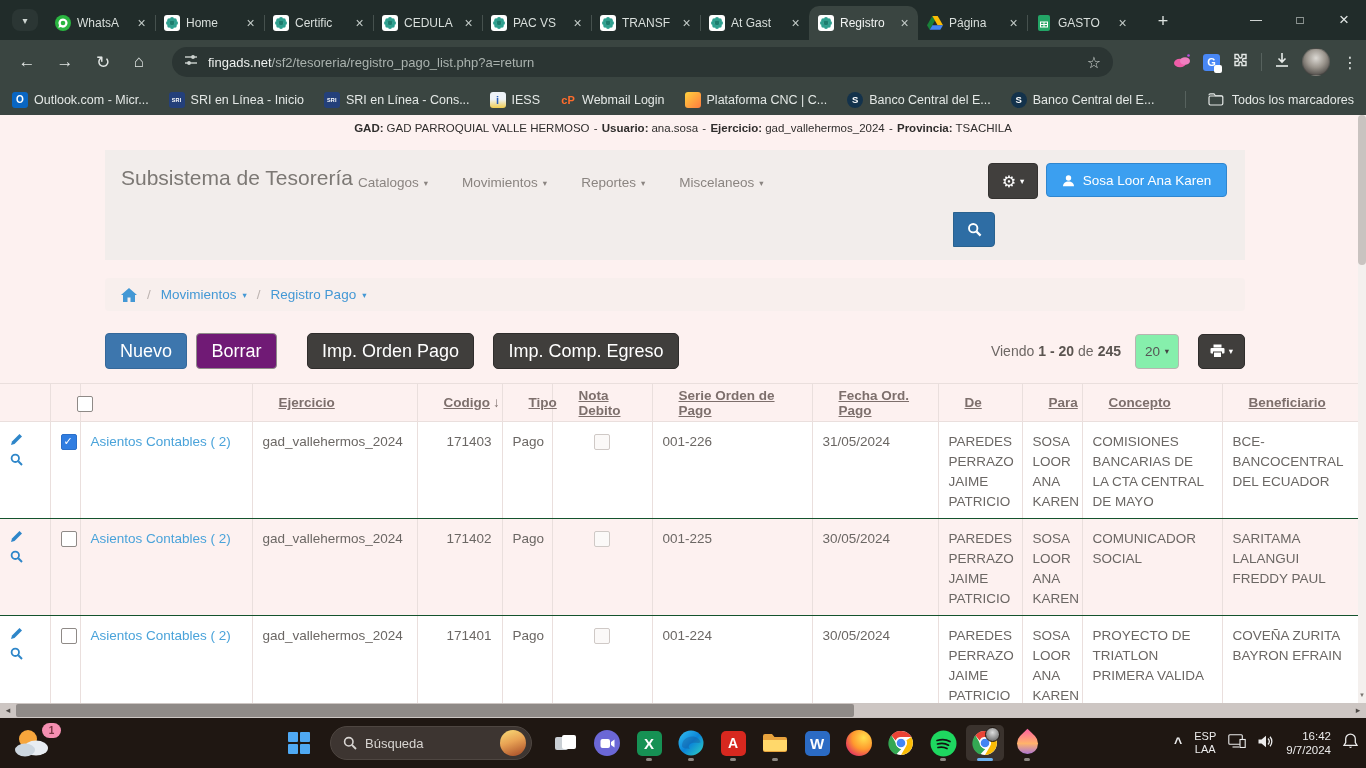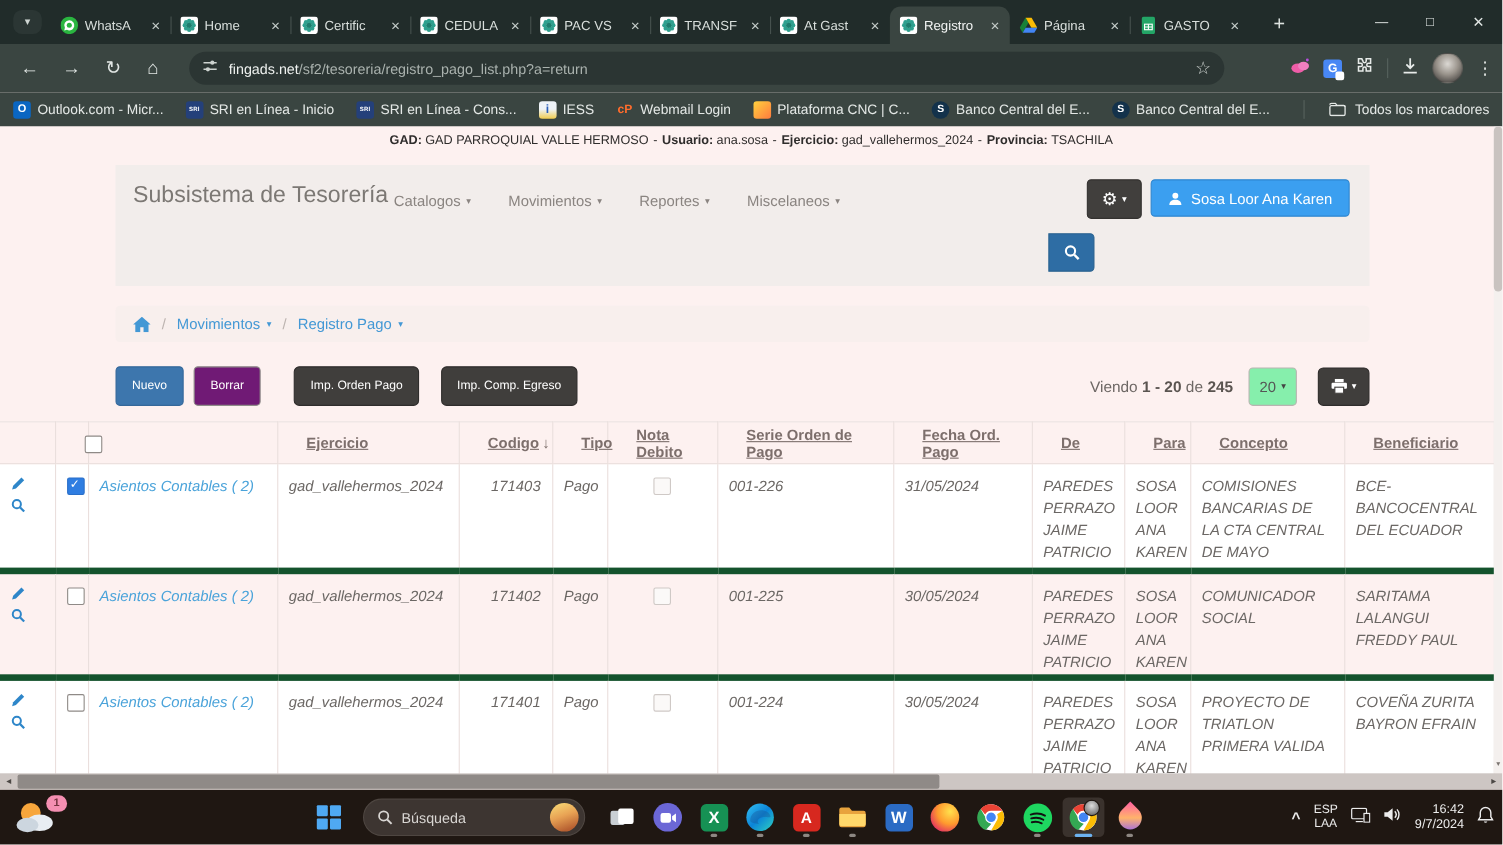--- a/index.html
+++ b/index.html
@@ -83,42 +83,42 @@
   .search-input::placeholder{color:#9a948f;}
   .search-btn{width:42px;height:35px;background:#2e6da4;border:1px solid #2a628f;border-radius:0 4px 4px 0;
      display:flex;align-items:center;justify-content:center;box-sizing:border-box;}
 
   .breadcrumb{position:absolute;left:105px;top:163px;width:1140px;height:33px;background:#f8efed;border-radius:4px;
      display:flex;align-items:center;gap:10px;padding-left:16px;box-sizing:border-box;font-size:13.5px;}
   .crumb{color:#4398d5;display:flex;align-items:center;gap:6px;}
   .crumb-sep{color:#bcb3b0;}
 
   .actions{position:absolute;left:105px;top:218px;width:1140px;height:37px;}
-  .btn{display:inline-flex;align-items:center;justify-content:center;height:36px;border-radius:4px;font-size:11px;
+  .btn{display:inline-flex;align-items:center;justify-content:center;height:36px;border-radius:4px;font-size:18px;
      color:#fff;padding:16px 14px;border:1px solid transparent;box-sizing:border-box;vertical-align:top;}
   .btn-nuevo{background:#3d76ad;border-color:#35689a;margin-right:5px;}
   .btn-borrar{background:#701a75;border-color:#8f8c89;margin-right:26px;}
   .btn-dark{background:#403e3c;border-color:#2f2d2c;margin-right:15px;border-radius:5px;}
   .paging{position:absolute;right:0;top:0;display:flex;align-items:center;height:36px;font-size:14px;color:#6d6764;}
   .paging .pg-b{font-weight:bold;color:#5a5450;margin:0 4px;}
   .page-size{width:44px;height:35px;background:#86efac;border:1px solid #b9b4b1;border-radius:4px;display:flex;
      align-items:center;justify-content:space-between;padding:0 9px;margin-left:10px;font-size:13.5px;color:#555;box-sizing:border-box;}
   .page-size .caret{color:#444;}
   .print-btn{width:47px;height:35px;background:#403e3c;border:1px solid #2f2d2c;border-radius:5px;margin-left:19px;
      display:flex;align-items:center;justify-content:center;gap:4px;color:#fff;box-sizing:border-box;}
 
   
   table.grid{position:absolute;left:0;top:268px;width:1358px;border-collapse:collapse;table-layout:fixed;
      font-size:13.5px;color:#6b6764;background:#fff;}
   .grid th{height:38px;background:#fdf1f0;color:#7d6f6c;font-weight:bold;text-align:left;padding:0 26px;
      border:1px solid #eadfdd;border-left:none;box-sizing:border-box;}
   .grid th .hl{text-decoration:underline;}
   .grid th .sort{margin-left:3px;font-weight:bold;}
-  .grid td{border-right:1px solid #eadfdd;border-bottom:6px solid #14532d;vertical-align:top;
-     padding:10px 10px 0 10px;line-height:20px;box-sizing:border-box;font-style:italic;}
+  .grid td{border-right:1px solid #eadfdd;border-bottom:1px solid #14532d;vertical-align:top;
+     padding:10px 10px 0 10px;line-height:20px;box-sizing:border-box;}
   .grid tr.dr{height:97px;}
   .grid tr.alt td{background:#fdf1f0;}
   .c-code{text-align:right;}
   .c-check,.c-nota{text-align:center;}
   .cell-link{color:#4aa3da;text-decoration:none;}
   .ric{display:inline-block;margin-right:3px;}
   .cb{display:inline-block;width:14px;height:14px;border:1px solid #8f8a87;border-radius:2px;background:#fff;
      position:relative;vertical-align:top;margin-top:2px;}
   .cb.checked{background:#2f7de1;border-color:#2a6fc9;}
   .cb.checked::after{content:"✓";position:absolute;left:2px;top:-1px;color:#fff;font-size:11px;font-weight:bold;line-height:14px;}

